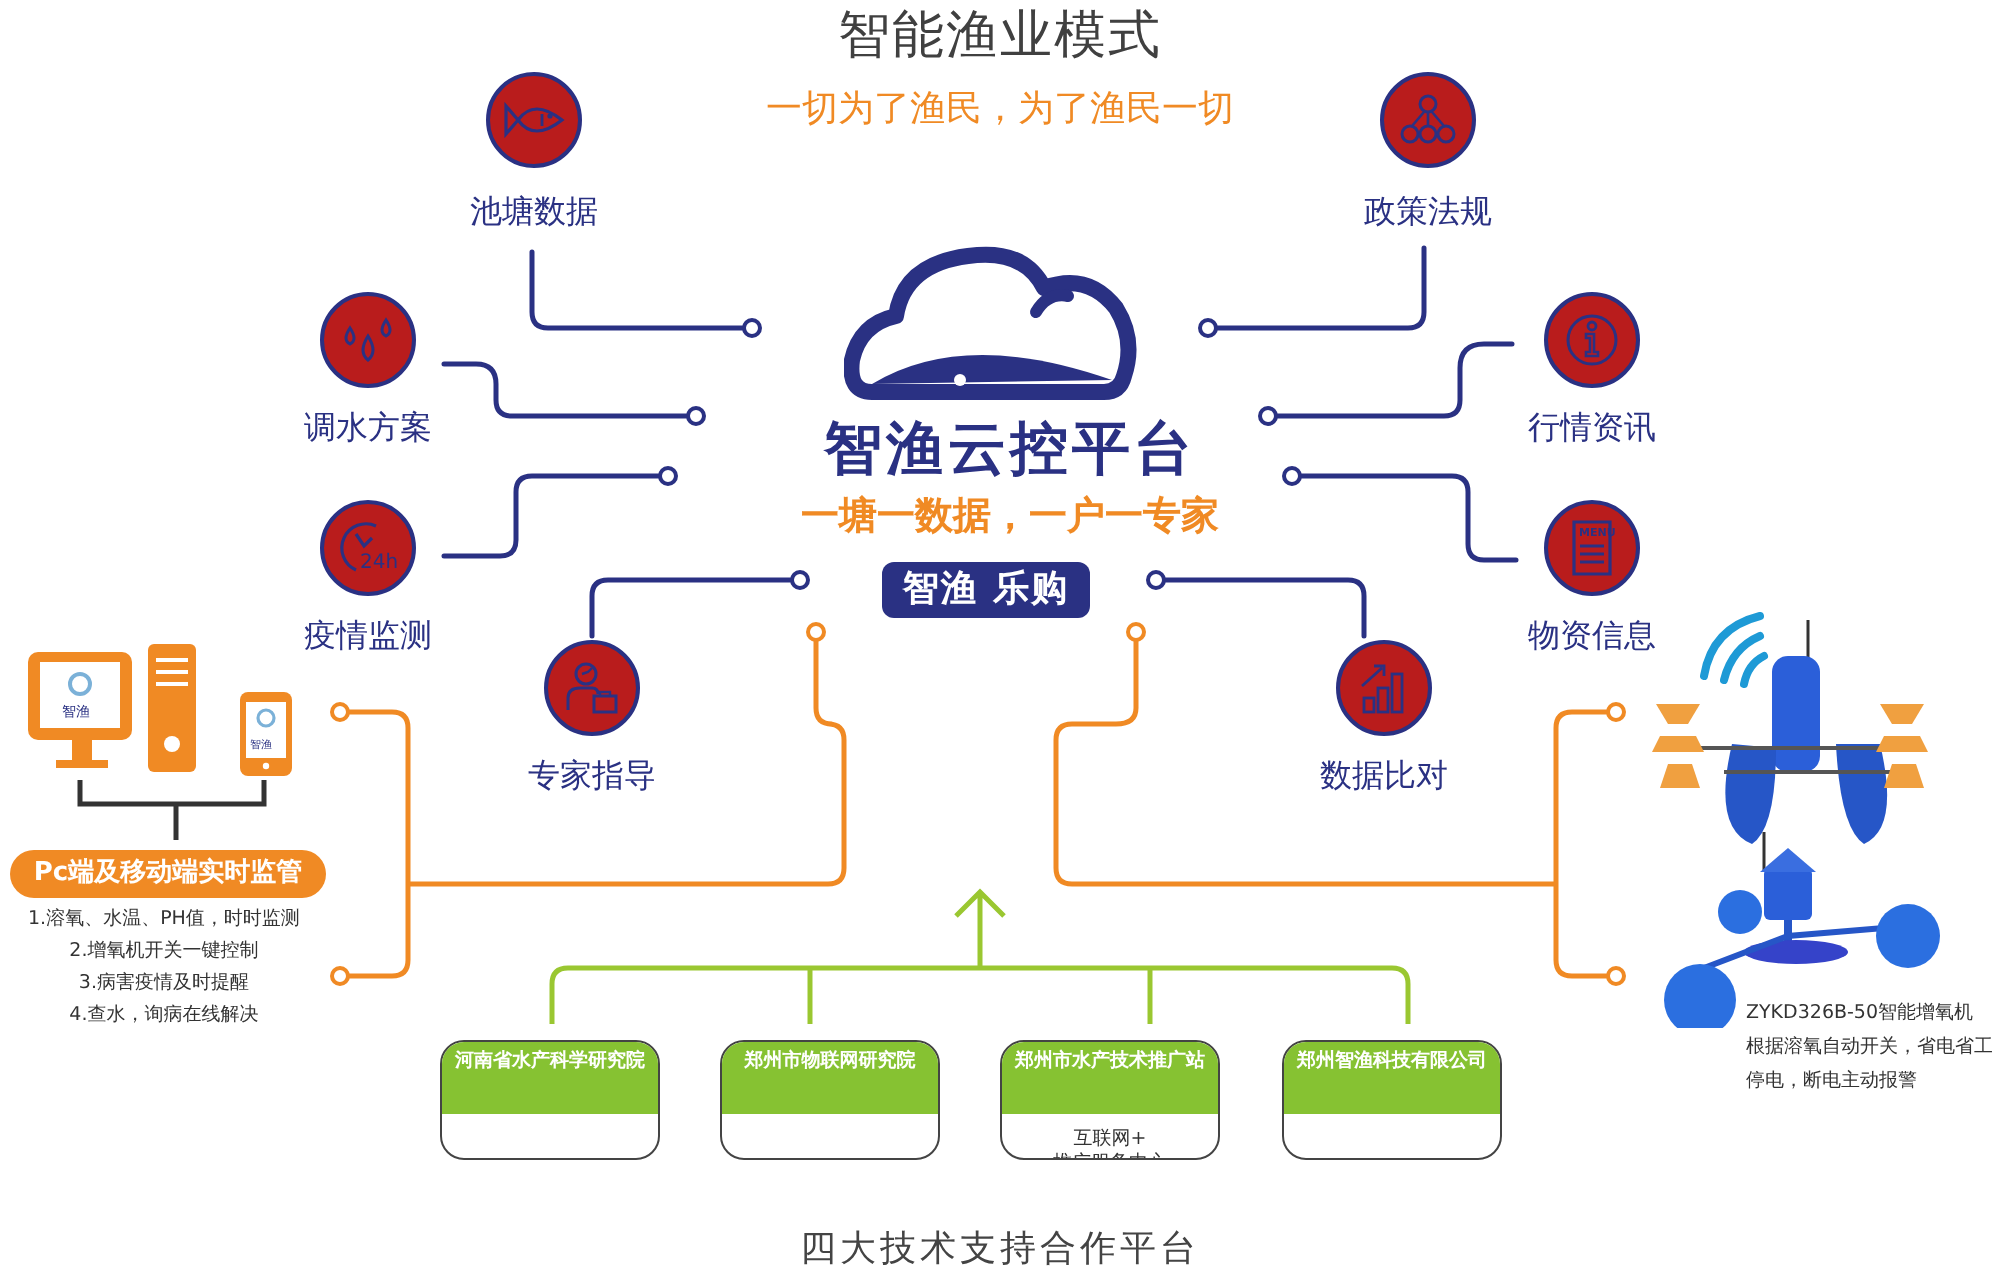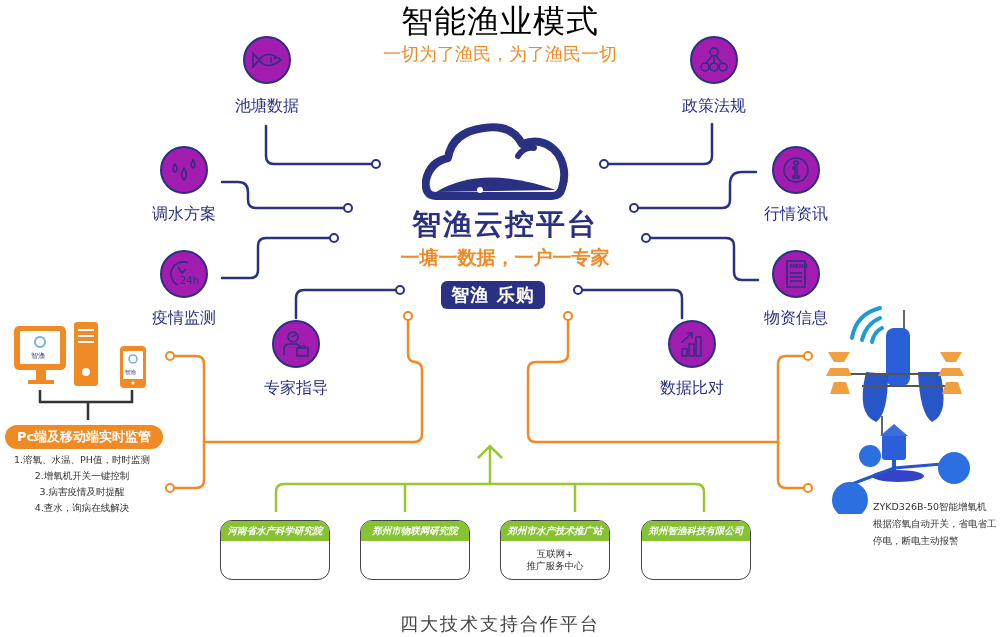--- a/index.html
+++ b/index.html
@@ -1,34 +1,34 @@
 <!DOCTYPE html>
 <html><head>
 <meta charset="utf-8">
 <style>
   html, body { margin:0; padding:0; background:#ffffff; }
   body { width:1000px; height:637px; position:relative; overflow:hidden;
          font-family:"DejaVu Sans", sans-serif; }
   .abs { position:absolute; }
-  .title { left:0; width:1000px; top:0; text-align:center; font-size:32px; color:#000000; letter-spacing:1px; }
+  .title { left:0; width:1000px; top:0; text-align:center; font-size:26px; color:#404040; letter-spacing:1px; }
   .slogan { left:0; width:1000px; top:42px; text-align:center; font-size:18px; color:#f08a24; }
   svg.lines { position:absolute; left:0; top:0; }
-  .feat-icon { width:44px; height:44px; border:2px solid #2a3183; border-radius:50%; background:#a21caf;
+  .feat-icon { width:44px; height:44px; border:2px solid #2a3183; border-radius:50%; background:#b91c1c;
                display:flex; align-items:center; justify-content:center; }
   .feat-label { font-size:16px; color:#2a3183; white-space:nowrap; }
   .center-name { left:370px; top:205px; width:270px; text-align:center; font-size:29px; font-weight:bold; color:#2a3183; letter-spacing:2px; }
   .center-slogan { left:360px; top:245px; width:290px; text-align:center; font-size:19px; font-weight:bold; color:#f08a24; }
   .shop-badge { left:441px; top:281px; width:104px; height:28px; background:#2a3183; border-radius:6px;
                 color:#fff; font-size:18px; font-weight:bold; text-align:center; line-height:28px; letter-spacing:1px; }
   .pc-badge { left:5px; top:425px; width:158px; height:24px; background:#f08a24; border-radius:12px;
               color:#fff; font-size:13px; font-weight:bold; text-align:center; line-height:24px; }
   .pc-list { left:14px; top:452px; font-size:9.5px; color:#333; line-height:16px; }
   .pc-list div { white-space:nowrap;text-align:center; }
   .partner { width:108px; height:58px; border:1.5px solid #444; border-radius:12px; background:#fff; overflow:hidden; }
-  .partner .ph { height:20px; background:#86c232; color:#fff; font-size:9.5px; font-weight:bold; text-align:center; line-height:20px; white-space:nowrap;font-style:italic; }
+  .partner .ph { height:36px; background:#86c232; color:#fff; font-size:9.5px; font-weight:bold; text-align:center; line-height:20px; white-space:nowrap; }
   .partner .pb { height:38px; display:flex; flex-direction:column; align-items:center; justify-content:center; font-size:9.5px; color:#333; line-height:12px; }
   .footer { left:0; width:1000px; top:612px; text-align:center; font-size:18px; color:#444; letter-spacing:2px; }
   .aer-desc { left:873px; top:498px; font-size:9.5px; color:#333; line-height:17px; white-space:nowrap; }
 </style>
 </head>
 <body>
 
 <div class="abs title">智能渔业模式</div>
 <div class="abs slogan">一切为了渔民，为了渔民一切</div>
 

